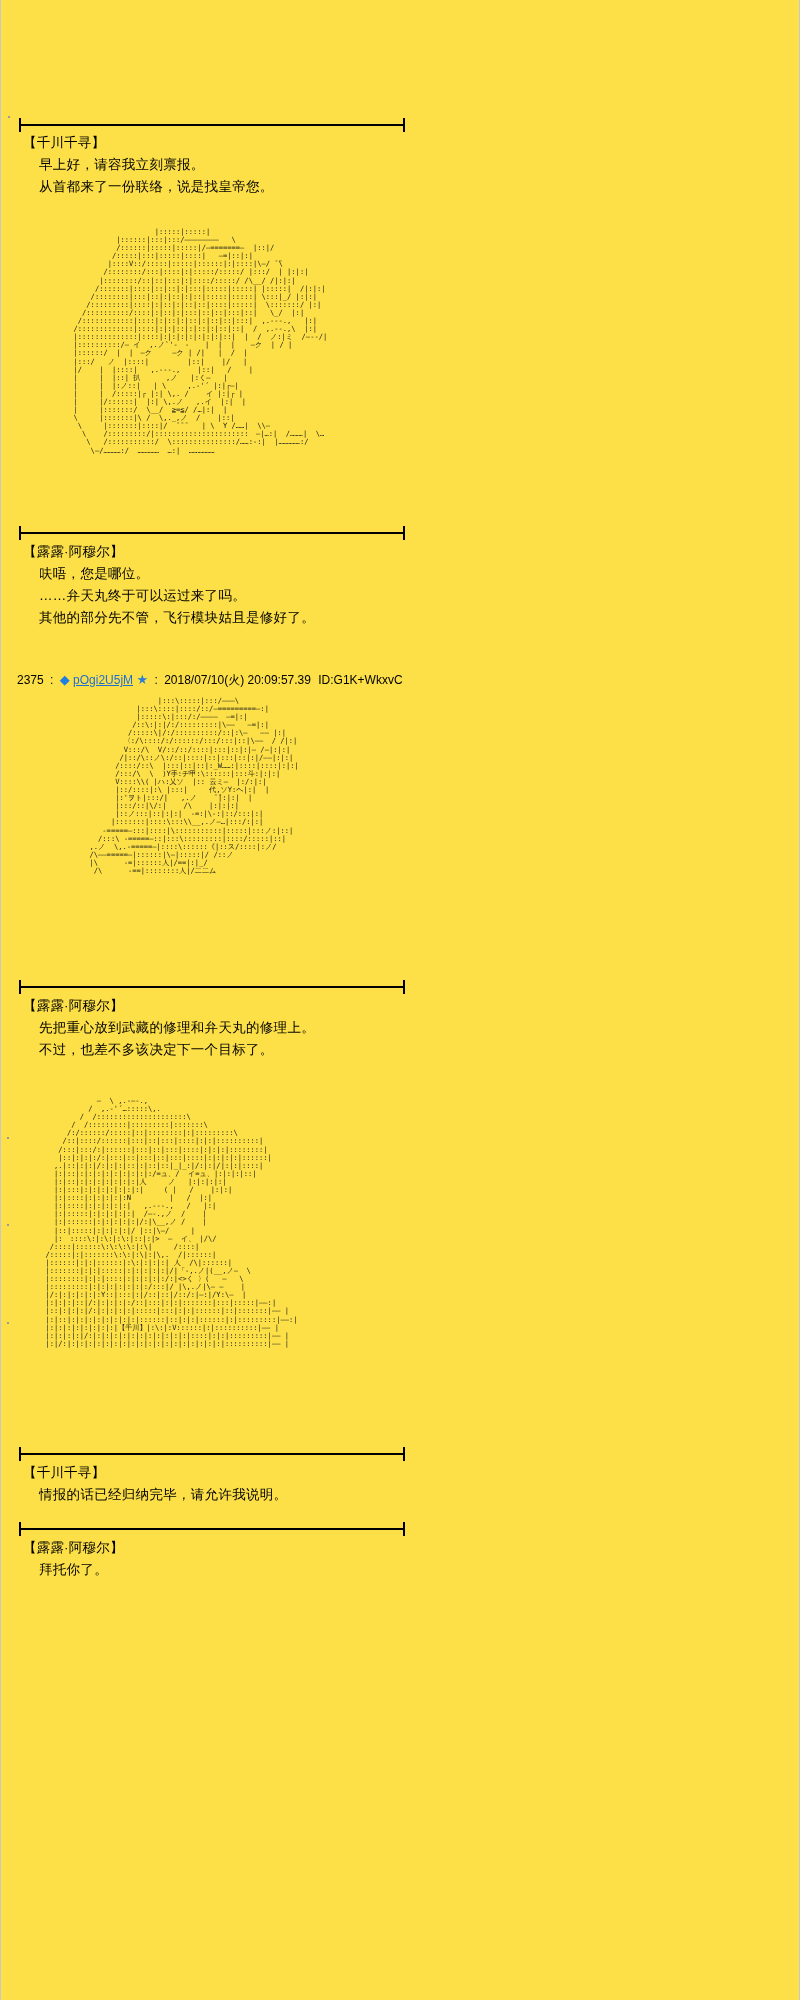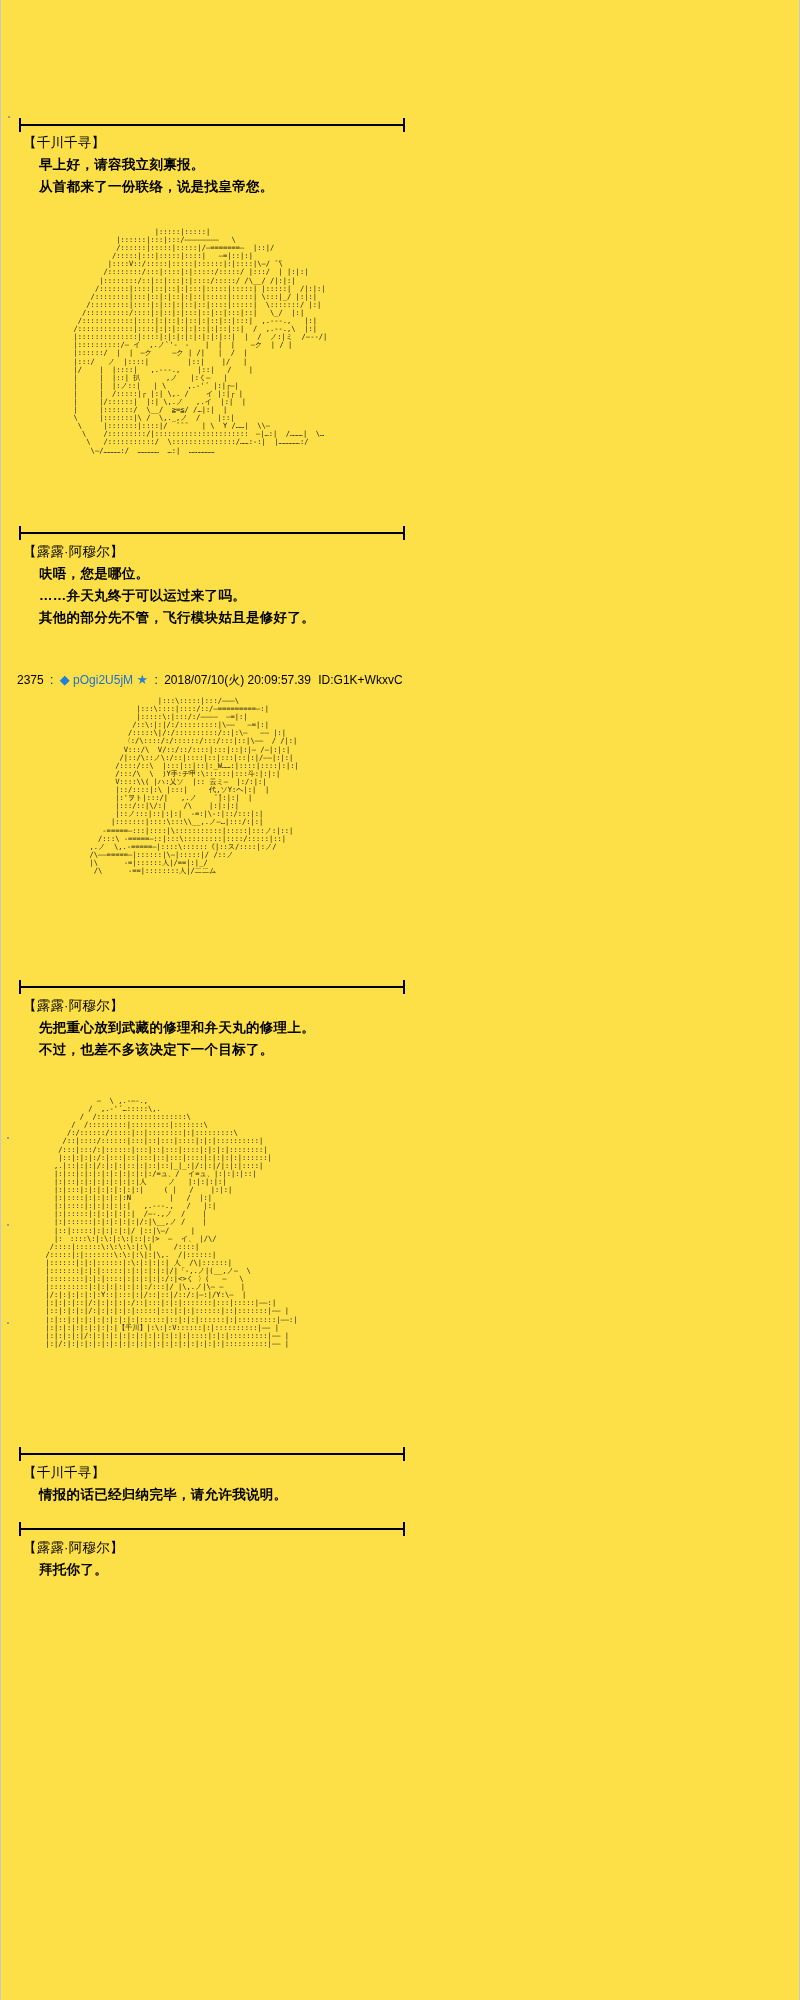--- a/index.html
+++ b/index.html
@@ -83,35 +83,35 @@
     line-height: 22px;
     letter-spacing: 0.2px;
     white-space: nowrap;
   }
   .line {
     font-size: 13.5px;
     line-height: 22px;
     letter-spacing: 0.3px;
     padding-left: 16px;
     white-space: nowrap;
-    font-weight: bold;
   }
 
   
   .post-head {
     font-size: 12px;
     line-height: 18px;
     padding-left: 16px;
     white-space: nowrap;
     color: #000000;
   }
   .post-head .num { color: #000000; }
   .post-head .sep { color: #000000; padding: 0 3px; }
   .post-head .name {
     color: #1f6fd0;
+    text-decoration: underline;
   }
   .post-head .diamond {
     color: #1f7fe0;
     font-size: 13px;
   }
   .post-head .star {
     color: #2a7fd4;
     font-size: 13px;
   }
   .post-head .date { color: #000000; }

